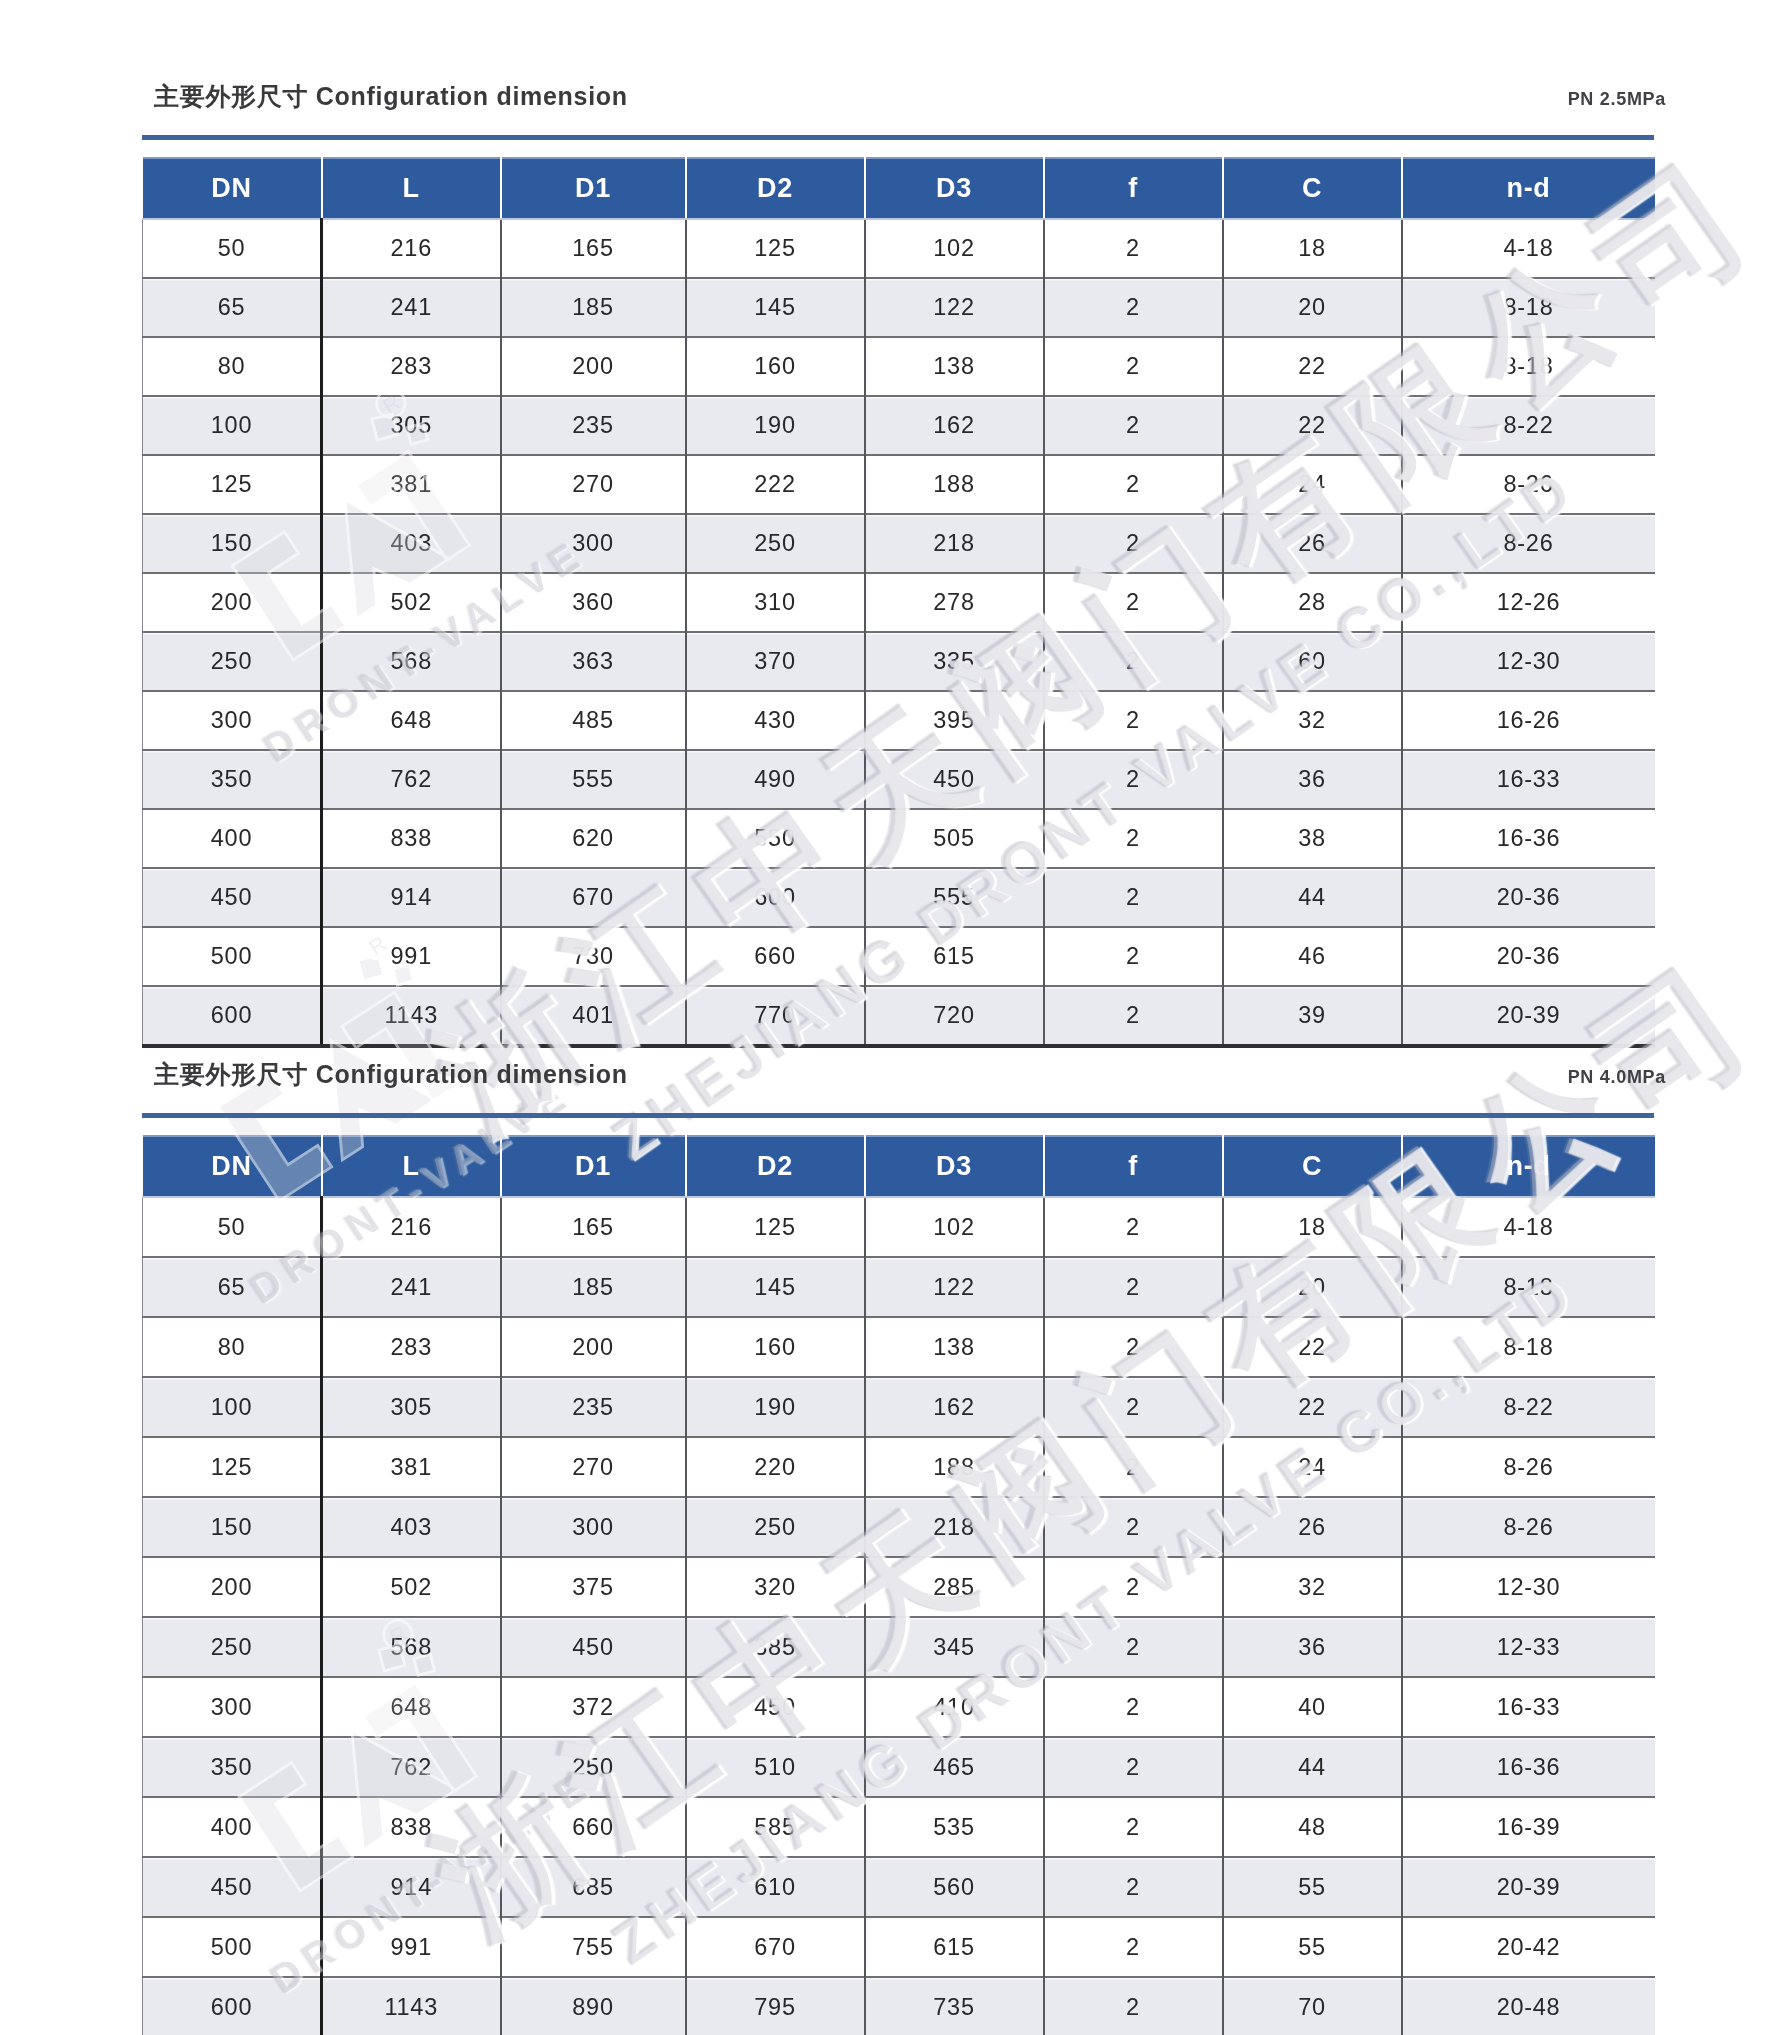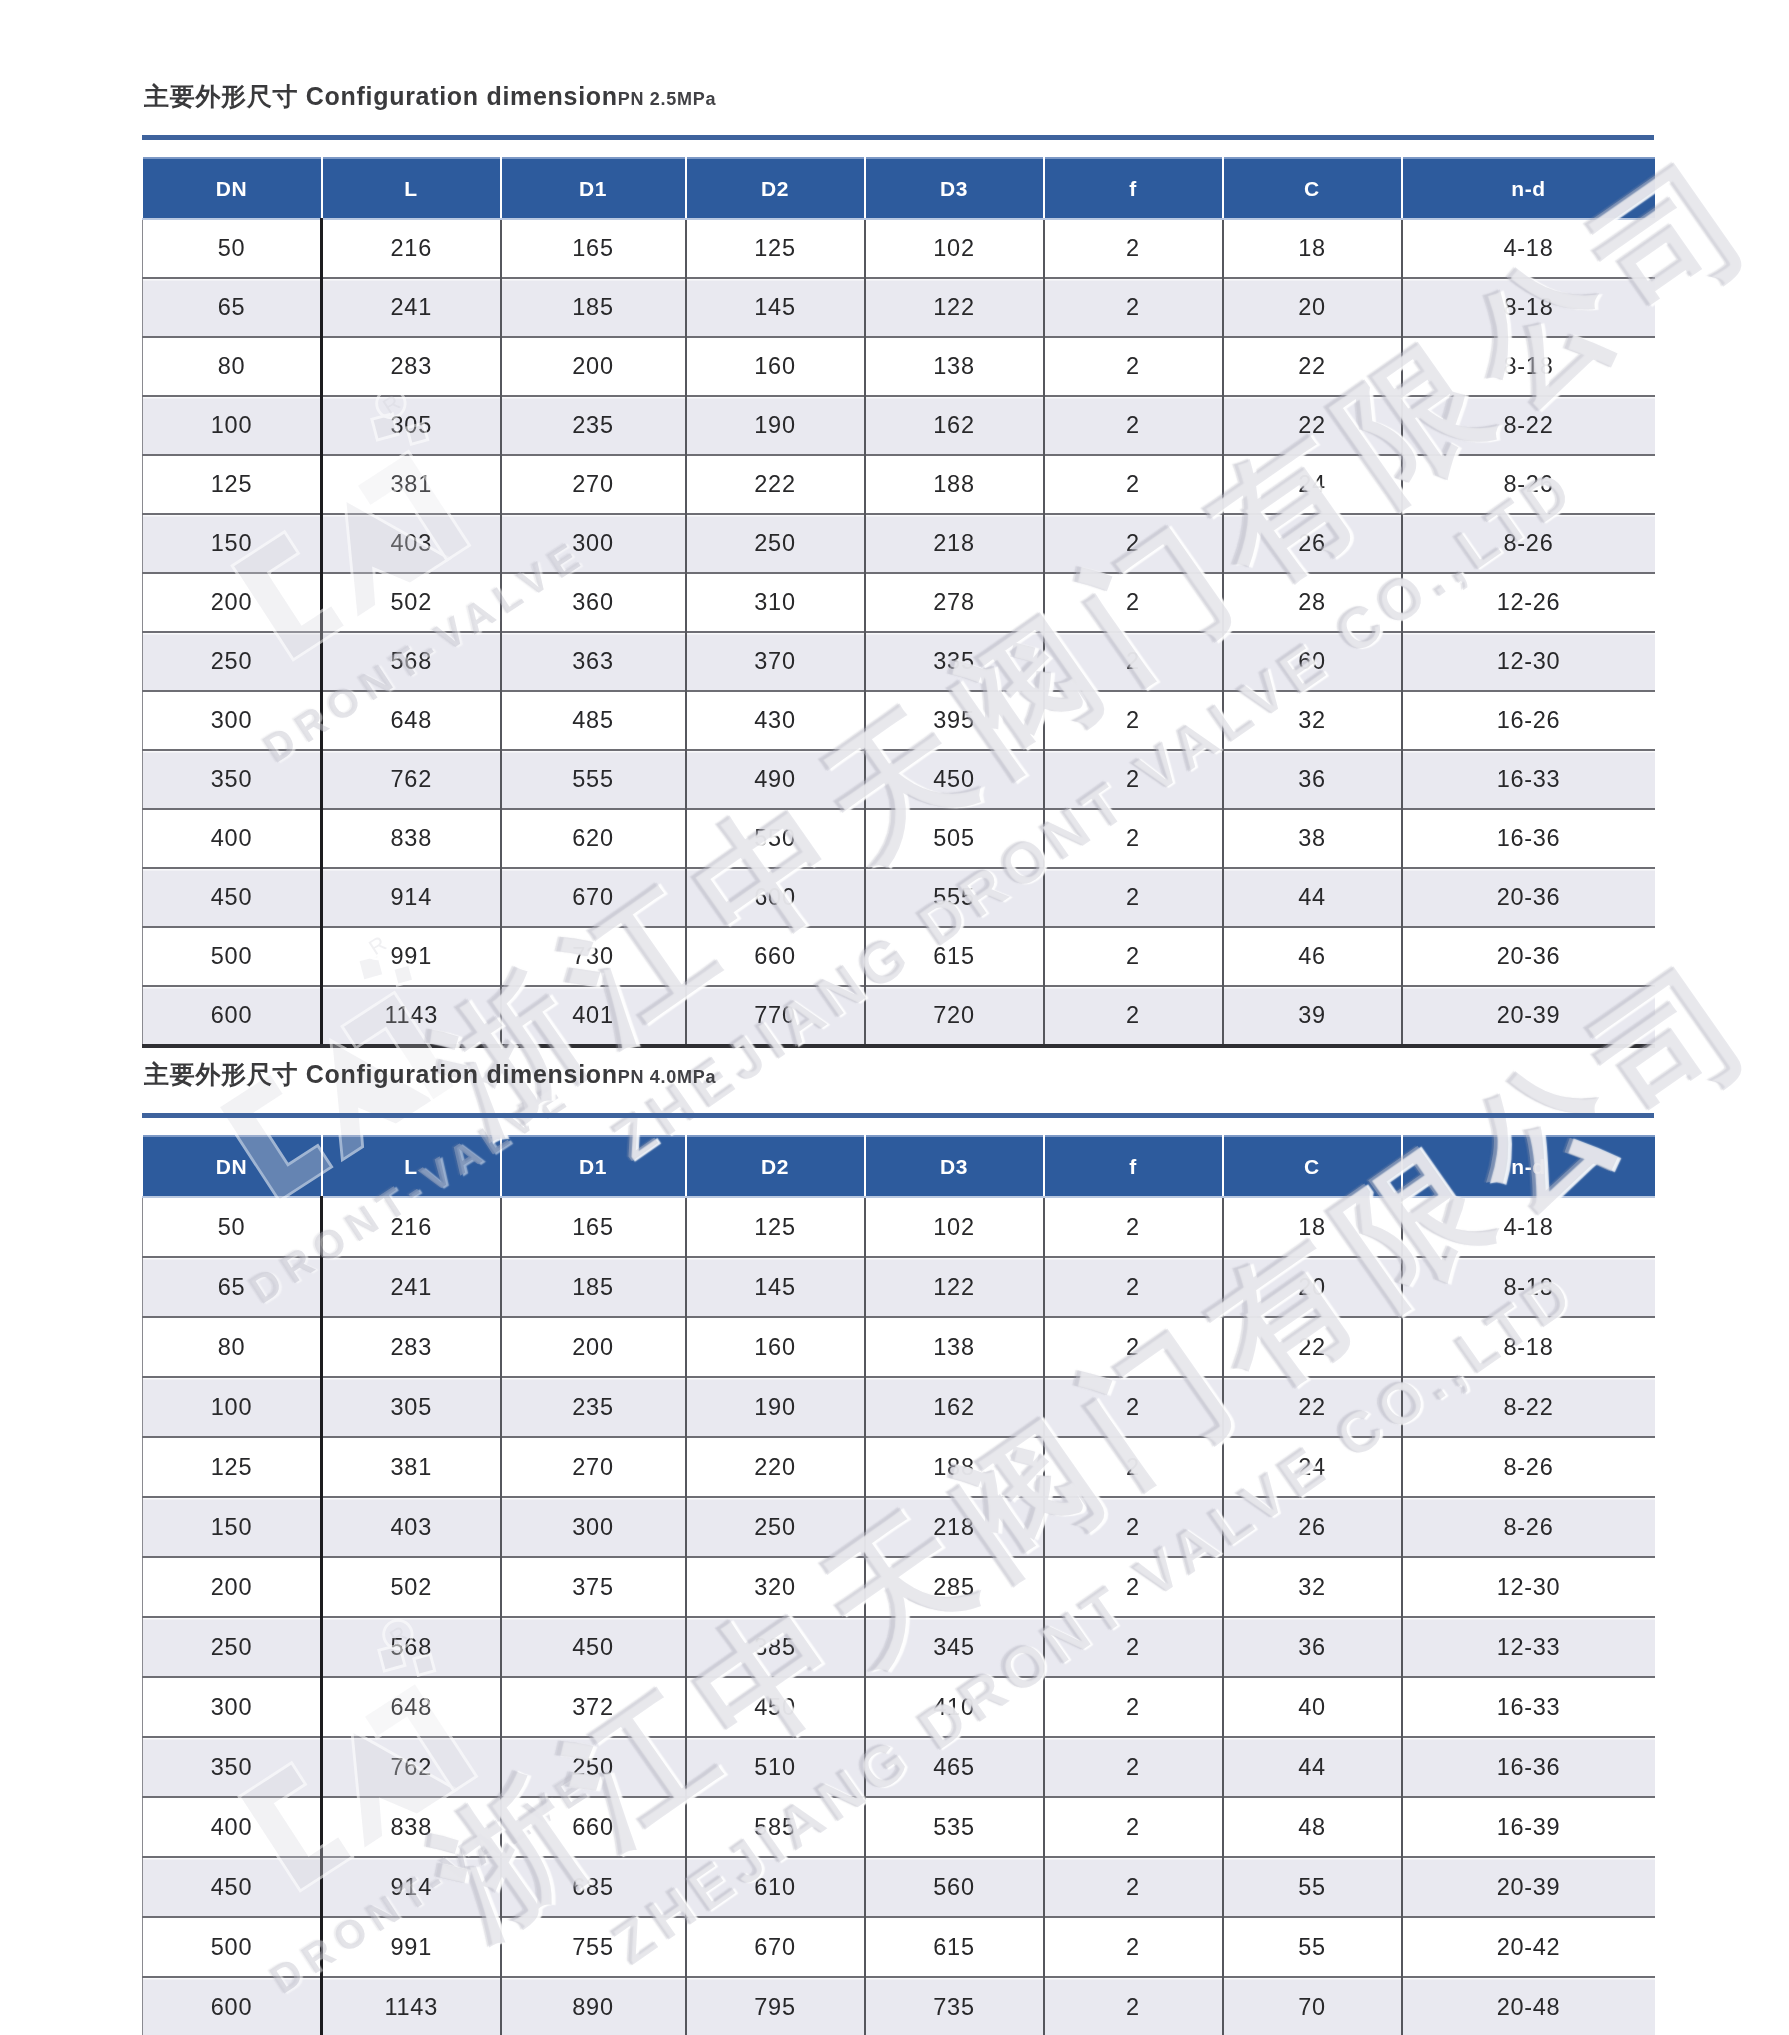--- a/index.html
+++ b/index.html
@@ -1,35 +1,35 @@
 <!DOCTYPE html>
 <html style="font-size:11.4px"><head>
 <meta charset="utf-8">
 <style>
   html,body{margin:0;padding:0;background:#ffffff;font-family:"Liberation Sans",sans-serif;}
   .page{position:relative;width:1790px;height:2035px;background:#ffffff;overflow:hidden;}
 
   
-  .sec-head{position:absolute;left:144px;width:1512px;display:flex;justify-content:flex-start;align-items:baseline;z-index:4;}
+  .sec-head{position:absolute;left:154px;width:1512px;display:flex;justify-content:space-between;align-items:baseline;z-index:4;}
   .sec-title{font-size:25px;font-weight:700;color:#3a3a3c;letter-spacing:0.7px;}
   .sec-press{font-size:18px;font-weight:600;color:#414145;letter-spacing:0.7px;}
   #sec-head-0{top:80px;}
   #sec-head-1{top:1058px;}
 
   
   .rule{position:absolute;left:142px;width:1512px;height:5px;background:#3e639d;z-index:4;}
   #rule-0{top:135px;}
   #rule-1{top:1113px;}
 
   
   table.dim{position:absolute;left:142px;width:1512px;border-collapse:collapse;table-layout:fixed;z-index:1;}
   #table-0{top:157px;}
   #table-1{top:1135px;}
   table.dim th{
-    background:#2d5b9d;color:#ffffff;font-size:21px;font-weight:700;height:57px;
+    background:#2d5b9d;color:#ffffff;font-size:27px;font-weight:700;height:57px;
     border-right:2.8px solid #ffffff;border-top:2.8px solid #7d99c6;border-bottom:2.8px solid #b9c8e0;
     letter-spacing:0.7px;}
   table.dim th:last-child{border-right:none;}
   table.dim td{
     font-size:23.5px;color:#28282a;text-align:center;vertical-align:middle;height:55px;
     border-right:2.1px solid #56575d;letter-spacing:0.7px;}
   #table-1 td{height:56px;}
   table.dim td:first-child{border-left:1.4px solid #8a8a90;}
   table.dim td:nth-child(1){border-right:3.6px solid #1c1c1f;}
   table.dim td:last-child{border-right:none;}

